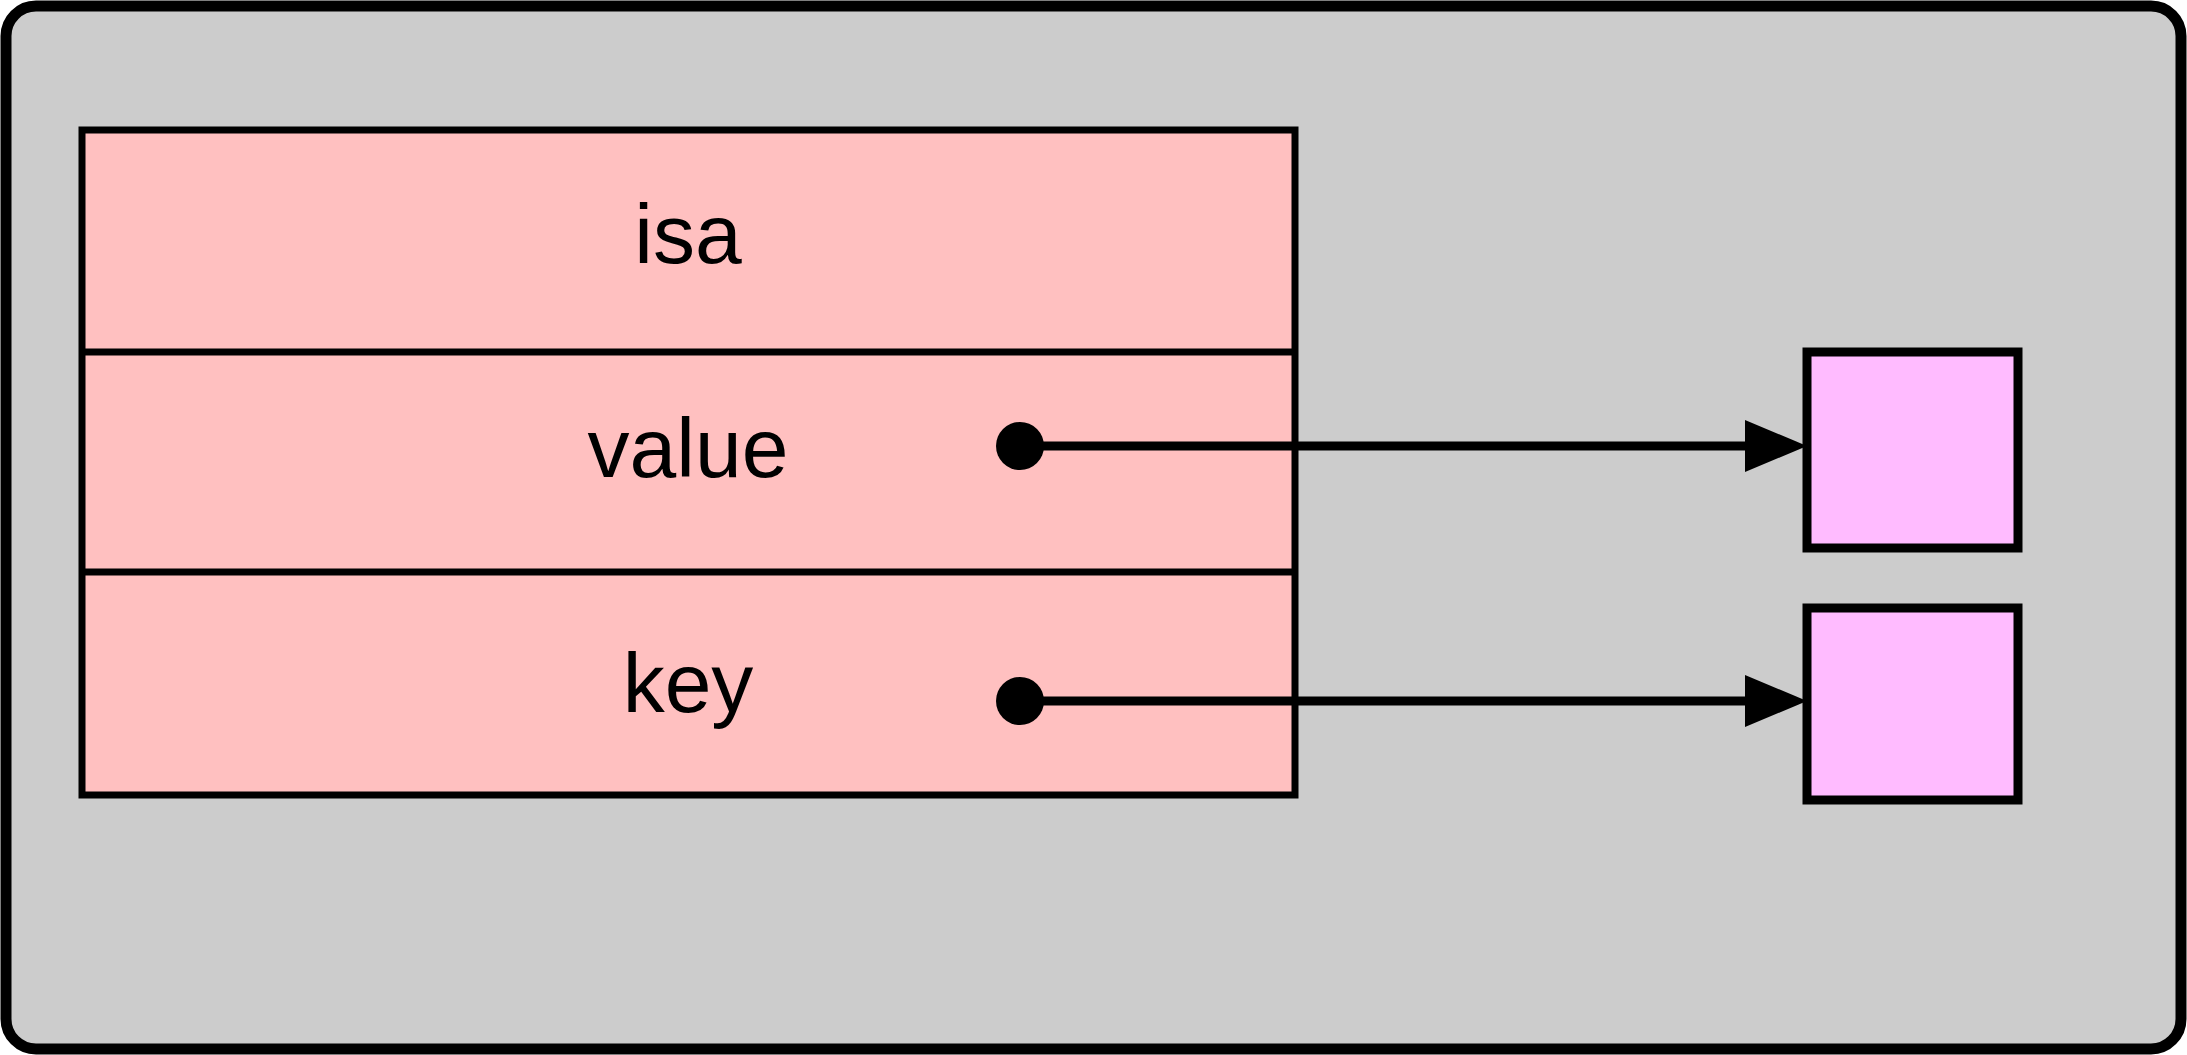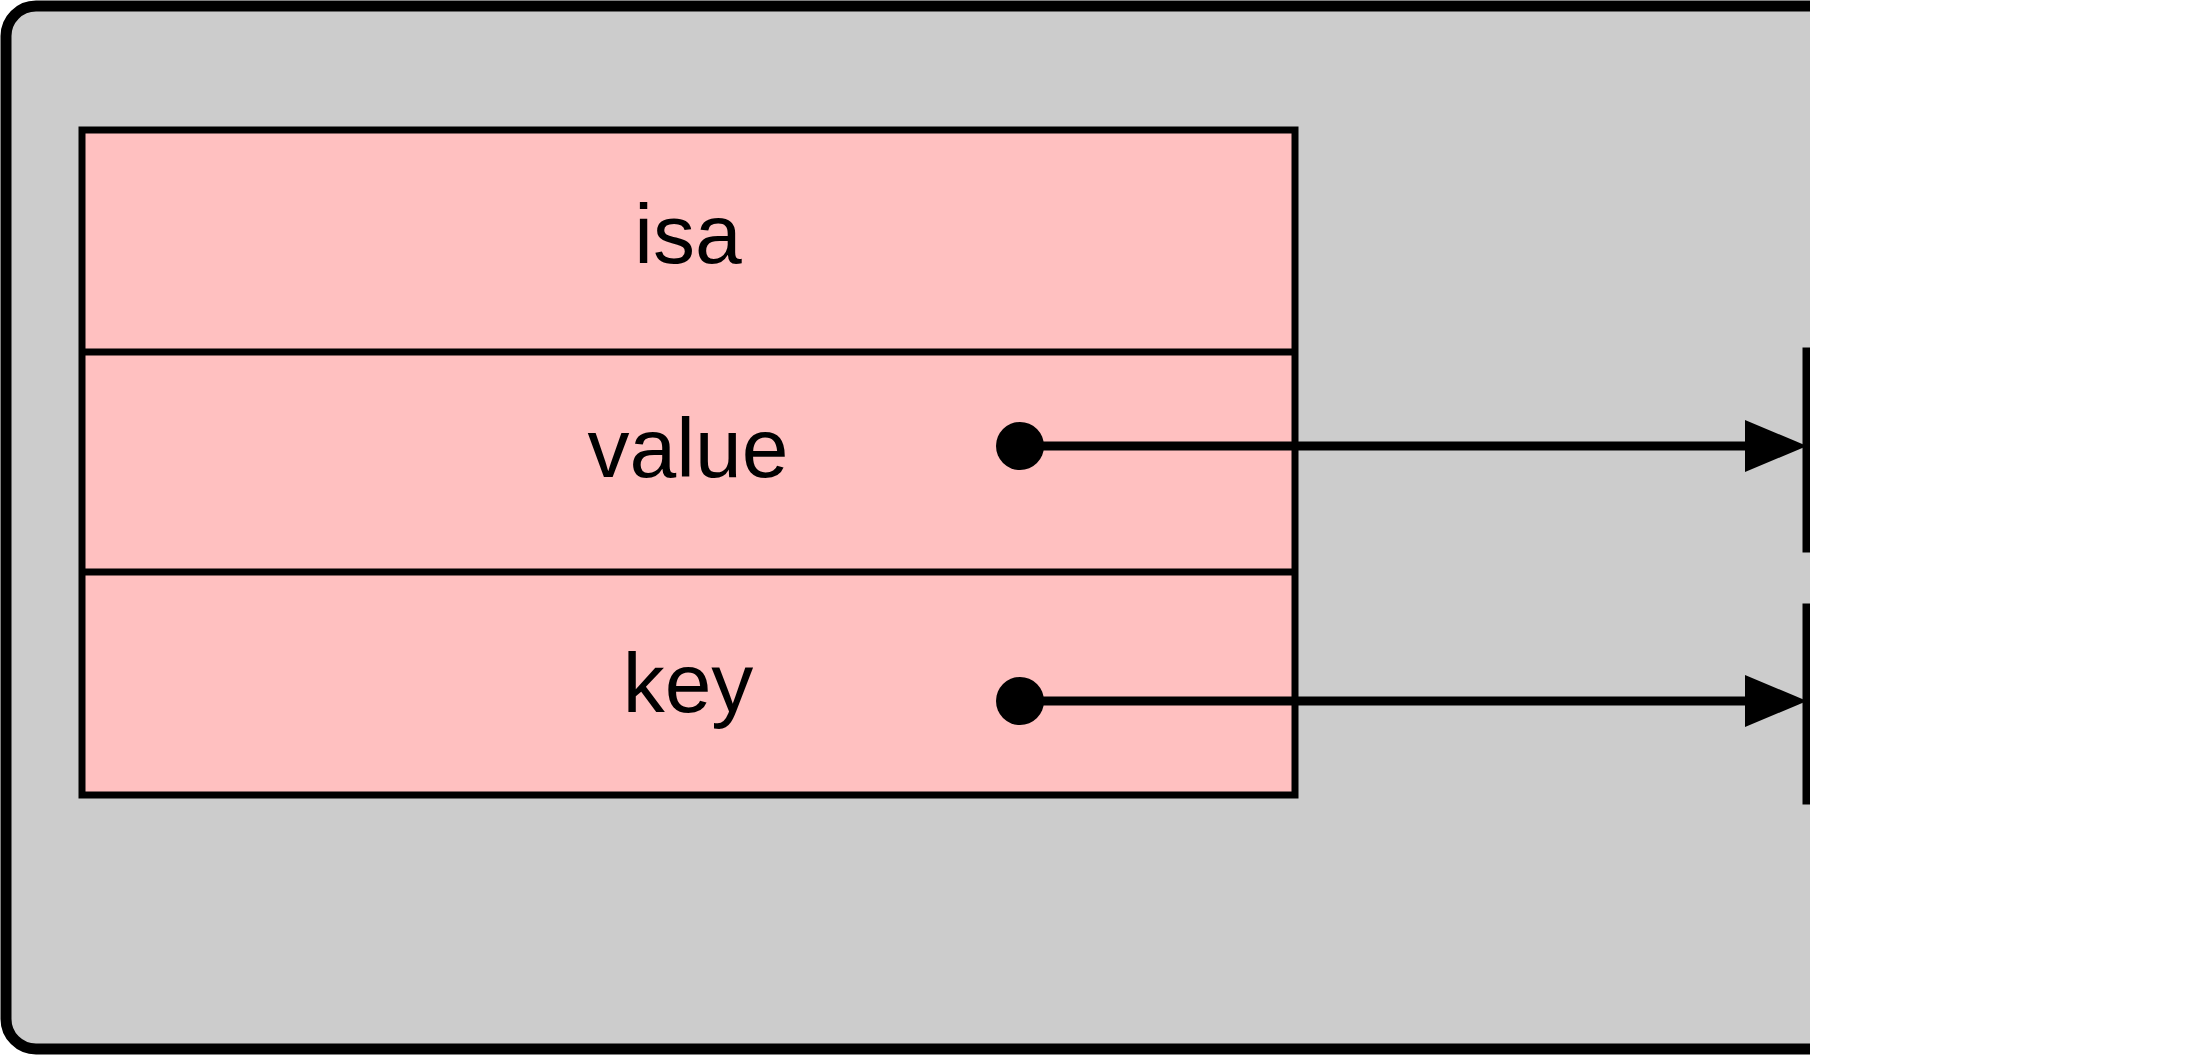--- a/index.html
+++ b/index.html
@@ -24,21 +24,21 @@
     font-family: "Liberation Sans", sans-serif;
     font-size: 84px;
     fill: #000000;
     text-anchor: middle;
     dominant-baseline: middle;
   }
 </style>
 </head>
 <body>
 
-<div id="stage" style="width: 1810px; height: 1055px;">
+<div id="stage" style="width: 2187px; height: 1055px;">
   <svg viewBox="0 0 2187 1055" xmlns="http://www.w3.org/2000/svg" width="2187" height="1055">
 
     <rect id="outer-frame" x="6" y="6" width="2175" height="1043" rx="30" ry="30" fill="#cccccc" stroke="#000000" stroke-width="11"></rect>
 
     <rect id="struct-block" x="82" y="130" width="1213" height="665" fill="#ffc0c0" stroke="#000000" stroke-width="7"></rect>
 
     <line id="divider-0" x1="82" y1="352" x2="1295" y2="352" stroke="#000000" stroke-width="7"></line>
     <line id="divider-1" x1="82" y1="572" x2="1295" y2="572" stroke="#000000" stroke-width="7"></line>
 
     <text id="field-label-0" class="struct-label" x="688" y="241">isa</text>

